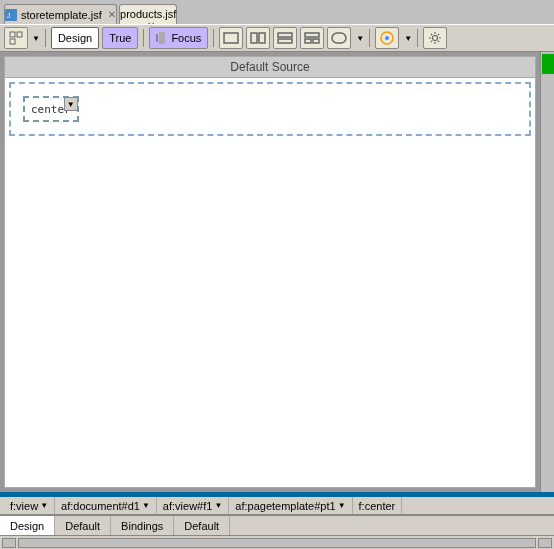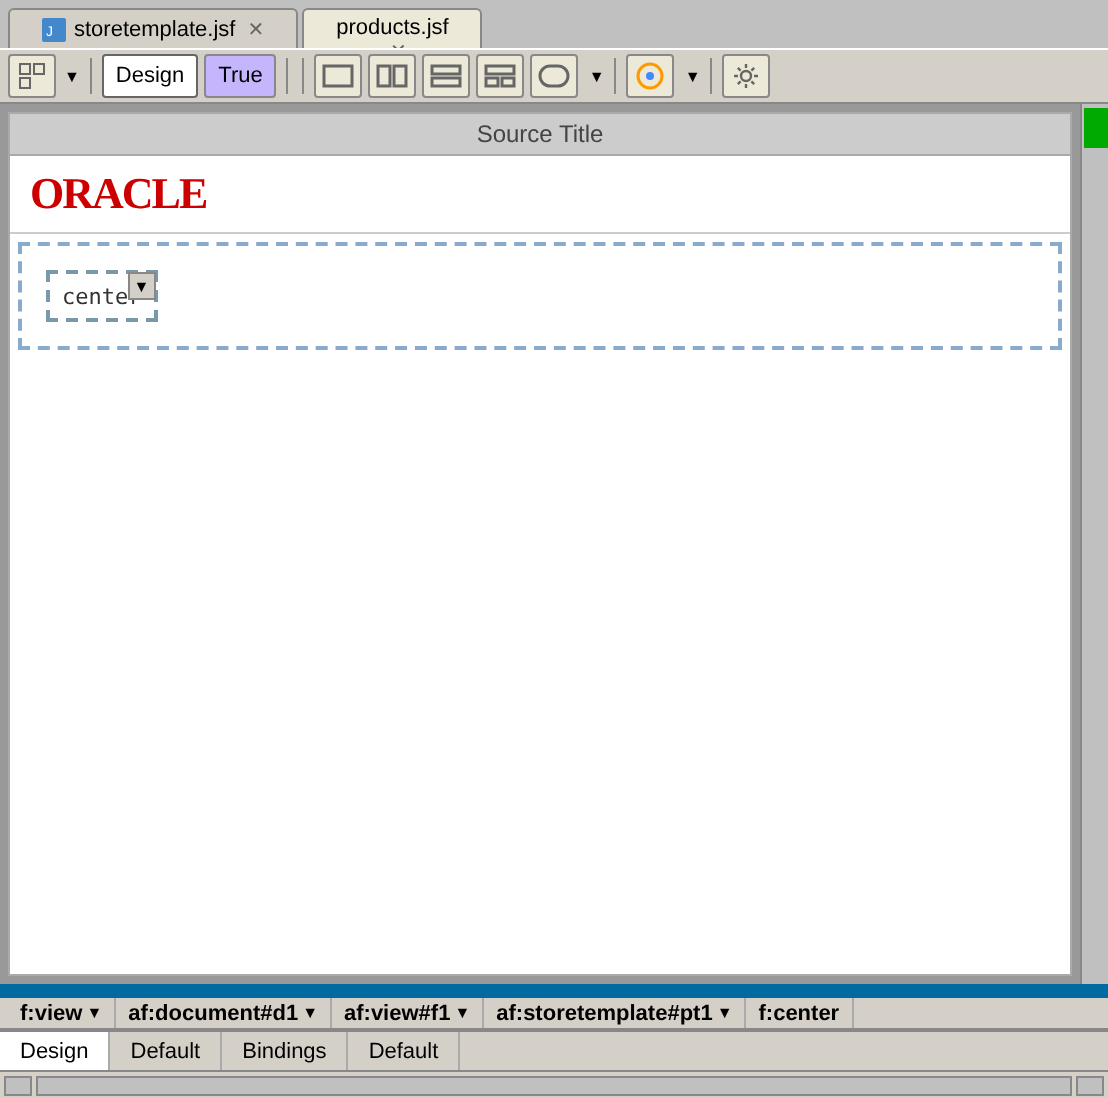--- a/index.html
+++ b/index.html
@@ -17,21 +17,21 @@
     .tab-bar {
       display: flex;
       align-items: flex-end;
       background: #c0c0c0;
       padding: 4px 0 0 4px;
       height: 24px;
     }
     .tab {
       display: flex;
       align-items: center;
-      padding: 3px 16px;
+      padding: 3px 0;
       background: #d4d0c8;
       border: 1px solid #888;
       border-bottom: none;
       font-size: 11px;
       cursor: pointer;
       height: 20px;
       margin-right: 2px;
       border-radius: 3px 3px 0 0;
     }
     .tab.active {
@@ -165,27 +165,26 @@
       flex: 1;
       position: relative;
       background: #999;
       overflow: hidden;
     }
 
     
     .status-bar {
       height: 22px;
       background: #d4d0c8;
-      border-top: 7px solid #0369a1;
+      border-top: 5px solid #0369a1;
       display: flex;
       align-items: center;
       padding: 0 4px;
       font-size: 11px;
       gap: 0;
-      font-weight: bold;
     }
     .status-item {
       display: flex;
       align-items: center;
       padding: 0 6px;
       height: 100%;
       cursor: pointer;
       border-right: 1px solid #aaa;
     }
     .status-dropdown {
@@ -314,20 +313,27 @@
 
     <div class="toolbar-btn active-btn">
       <span>Design</span>
     </div>
     <div class="toolbar-btn">
       <span>True</span>
     </div>
 
     <div class="toolbar-sep"></div>
 
+    <div class="toolbar-btn">
+      <svg width="12" height="12" viewBox="0 0 12 12">
+        <rect x="0" y="2" width="2" height="8" fill="#888"></rect>
+        <rect x="3" y="0" width="6" height="12" fill="#aaa"></rect>
+      </svg>
+      <span style="margin-left:3px;">Focus</span>
+    </div>
 
     <div class="toolbar-sep"></div>
 
     <div class="toolbar-icon-btn">
       <svg width="16" height="12" viewBox="0 0 16 12">
         <rect x="1" y="1" width="14" height="10" fill="none" stroke="#666" stroke-width="1.5"></rect>
       </svg>
     </div>
     <div class="toolbar-icon-btn">
       <svg width="16" height="12" viewBox="0 0 16 12">
@@ -373,26 +379,23 @@
         <path d="M7 1v2M7 11v2M1 7h2M11 7h2M2.9 2.9l1.4 1.4M9.7 9.7l1.4 1.4M2.9 11.1l1.4-1.4M9.7 4.3l1.4-1.4" stroke="#666" stroke-width="1.2"></path>
       </svg>
     </div>
   </div>
 
   <div class="middle-section">
 
     <div class="canvas-outline">
 
       <div class="page-header-band">
-        <span>Source Title</span>
-      </div>
-
-      <div class="oracle-header">
-        <span class="oracle-text">ORACLE</span>
-      </div>
+        <span>Default Source</span>
+      </div>
+
 
       <div style="margin: 4px; border: 2px dashed #88aacc; padding: 4px; position: relative;">
         
         <div class="center-facet" style="position:relative; display:inline-block;">
           <span class="center-label">center</span>
           <div class="facet-dropdown">▼</div>
         </div>
       </div>
 
     </div>
@@ -410,21 +413,21 @@
     </div>
     <div class="status-item">
       <span>af:document#d1</span>
       <span class="status-dropdown">▼</span>
     </div>
     <div class="status-item">
       <span>af:view#f1</span>
       <span class="status-dropdown">▼</span>
     </div>
     <div class="status-item">
-      <span>af:storetemplate#pt1</span>
+      <span>af:pagetemplate#pt1</span>
       <span class="status-dropdown">▼</span>
     </div>
     <div class="status-item">
       <span>f:center</span>
     </div>
   </div>
 
   <div style="background:#d4d0c8; border-top:1px solid #888;">
     <div class="bottom-tab-bar">
       <div class="bottom-tab active">

